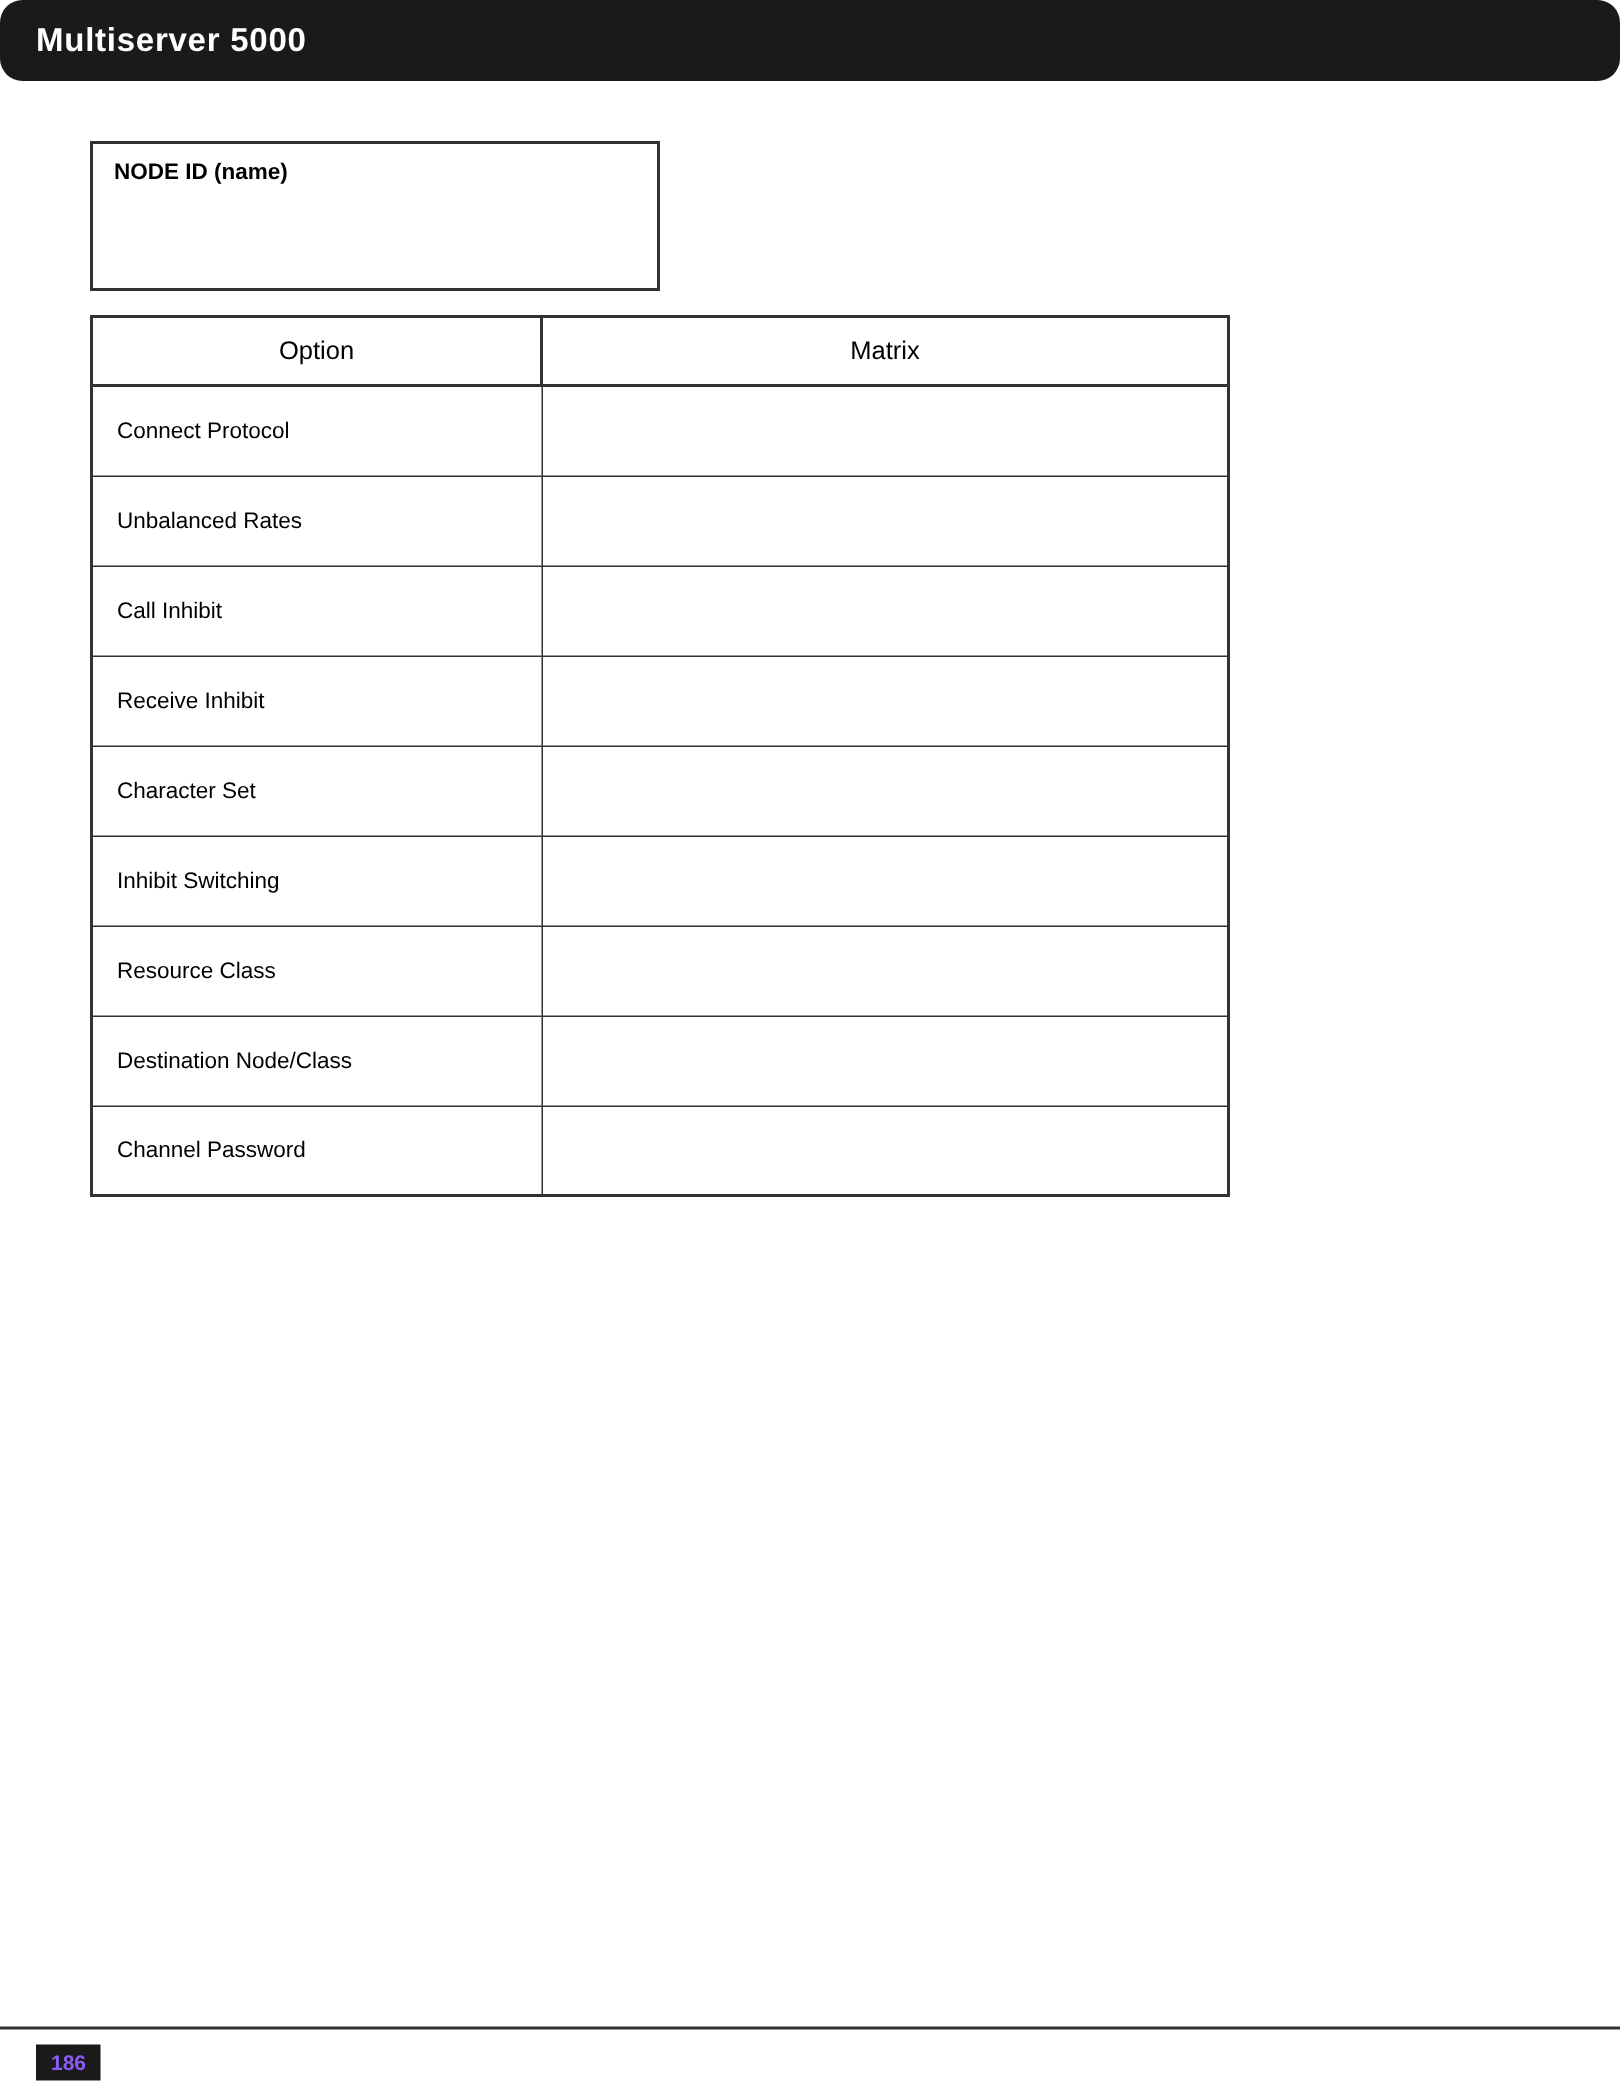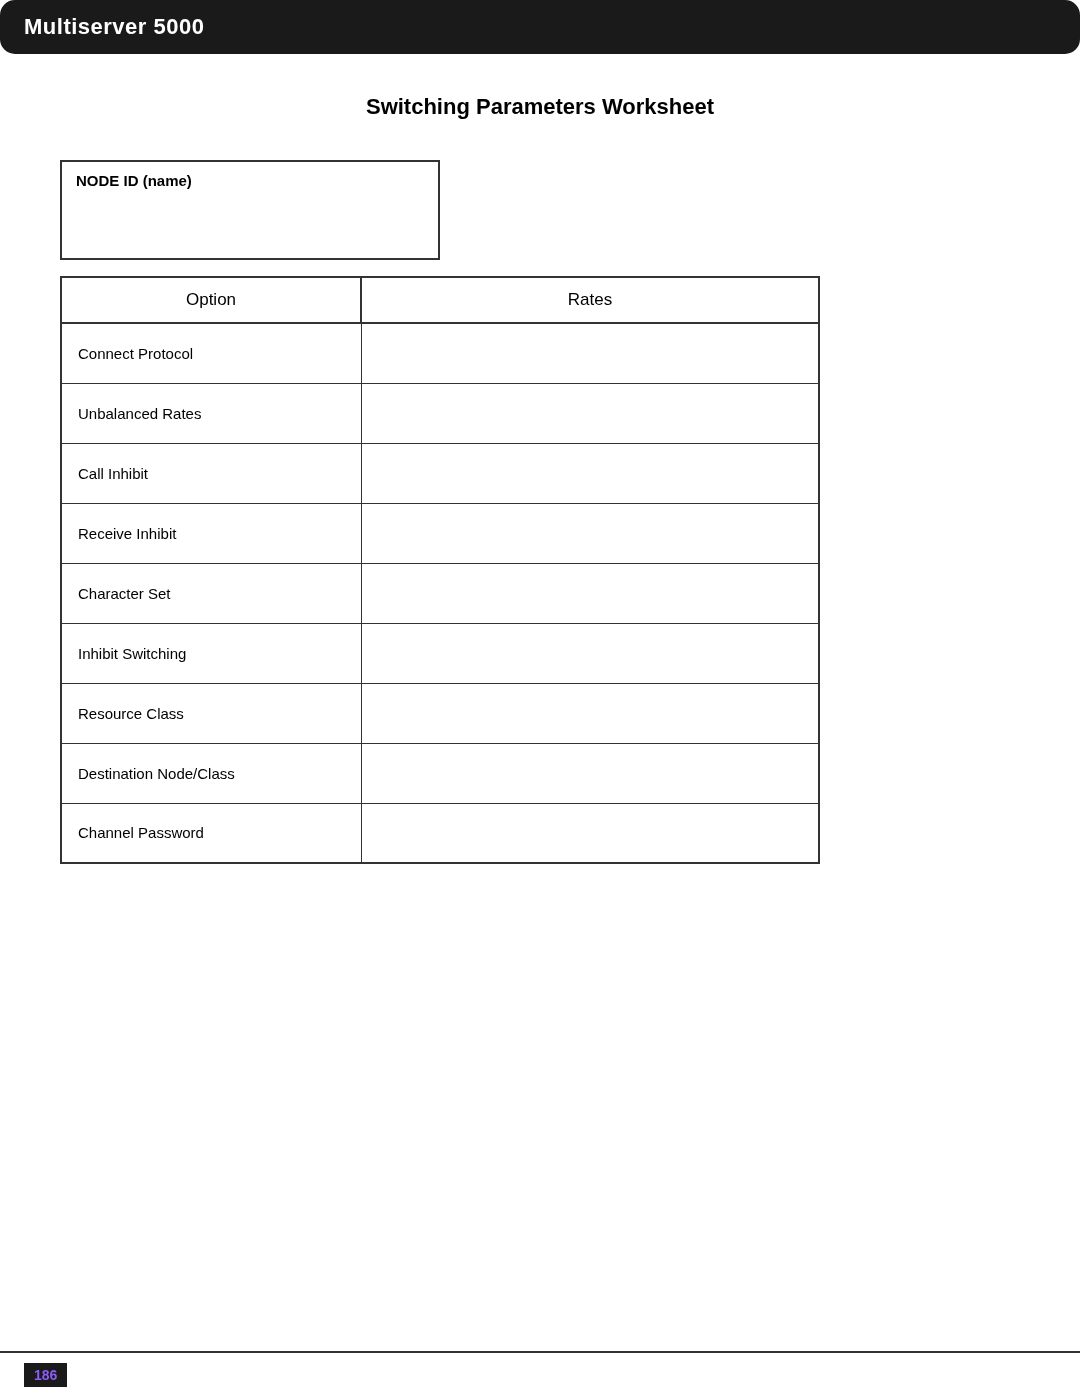--- a/index.html
+++ b/index.html
@@ -113,31 +113,30 @@
   </style>
 </head>
 <body>
 
 <div class="header-bar">
   <span class="header-title">Multiserver 5000</span>
 </div>
 
 <div class="page-content">
 
-  <div class="page-title">Switching Parameters Worksheet</div>
 
   <div class="node-id-box">
     <span class="node-id-label">NODE ID (name)</span>
   </div>
 
   <table class="params-table">
     <thead>
       <tr>
         <th class="col-option">Option</th>
-        <th class="col-entry">Rates</th>
+        <th class="col-entry">Matrix</th>
       </tr>
     </thead>
     <tbody id="table-body">
     <tr>
           <td class="col-option">Connect Protocol</td>
           <td class="col-entry"></td>
         </tr>
         <tr>
           <td class="col-option">Unbalanced Rates</td>
           <td class="col-entry"></td>

